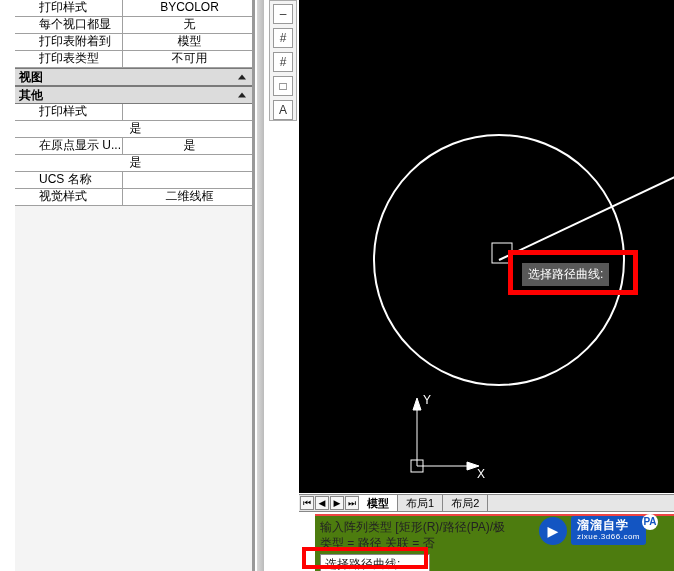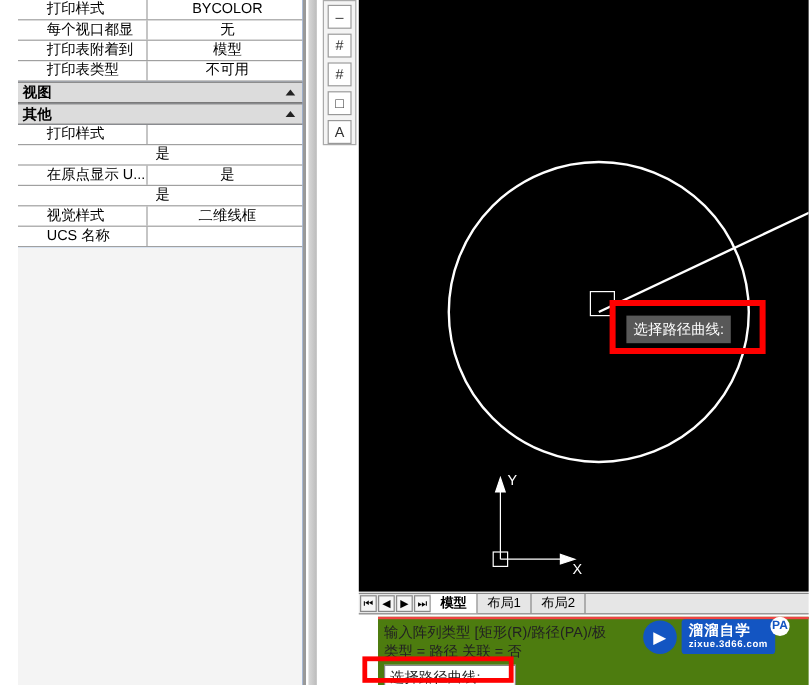--- a/index.html
+++ b/index.html
@@ -37,21 +37,21 @@
 
 .cmd { position: absolute; left: 299px; top: 514px; right: 0; bottom: 0; background: #4d7c0f; border-top: 2px solid #ef4444; padding: 3px 5px; font-size: 12px; line-height: 16px; color: #222; margin-left: 16px; }
 .cmd .inputline { background: #fff; border: 1px solid #888; padding: 1px 4px; margin-top: 3px; display: inline-block; width: 110px; }
 .redbox2 { position: absolute; left: 302px; top: 547px; width: 126px; height: 22px; border: 4px solid #ff0000; z-index: 5; }
 
 
 .logo { position: absolute; right: 28px; top: 516px; display: flex; align-items: center; gap: 4px; color: #fff; z-index: 10; }
 .logo .circle { width: 28px; height: 28px; border-radius: 50%; background: #1355c2; display: flex; align-items: center; justify-content: center; color: #fff; font-size: 14px; }
 .logo .txt { background: #1355c2; padding: 3px 6px 2px 6px; font-size: 11px; border-radius: 3px; line-height: 12px; }
 .logo .txt .big { font-size: 12px; font-weight: bold; letter-spacing: 1px; }
-.logo .txt .small { font-size: 8px; letter-spacing: 0.5px; font-weight: bold; }
+.logo .txt .small { font-size: 8px; letter-spacing: 0.5px; }
 .logo .badge { position: absolute; right: -12px; top: -2px; background: #fff; color: #1355c2; border-radius: 50%; width: 16px; height: 16px; font-size: 10px; line-height: 16px; text-align: center; font-weight: bold; }
 </style>
 </head>
 <body>
 
 <div class="panel">
   <div class="grid">
     <div class="row">
         <div class="cell-k">打印样式</div>
         <div class="cell-v">BYCOLOR</div>
@@ -85,26 +85,26 @@
         <div class="cell-v">是</div>
       </div>
     <div class="row">
         <div class="cell-k">在原点显示 U...</div>
         <div class="cell-v">是</div>
       </div>
     <div class="row">
         <div class="cell-v">是</div>
       </div>
     <div class="row">
+        <div class="cell-k">UCS 名称</div>
+        <div class="cell-v"></div>
+      </div>
+    <div class="row">
         <div class="cell-k">视觉样式</div>
         <div class="cell-v">二维线框</div>
-      </div>
-    <div class="row">
-        <div class="cell-k">UCS 名称</div>
-        <div class="cell-v"></div>
       </div>
   </div>
   <div class="empty"></div>
 </div>
 <div class="bar"></div>
 
 <div class="vtool">
   <div class="tbtn">–</div>
   <div class="tbtn">#</div>
   <div class="tbtn">#</div>

